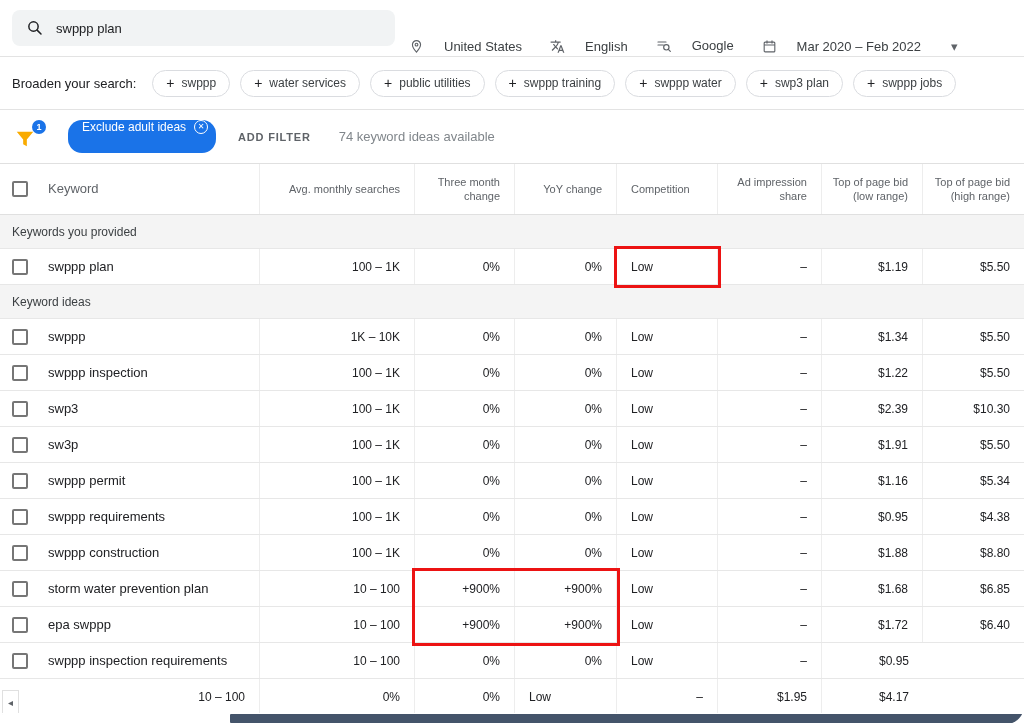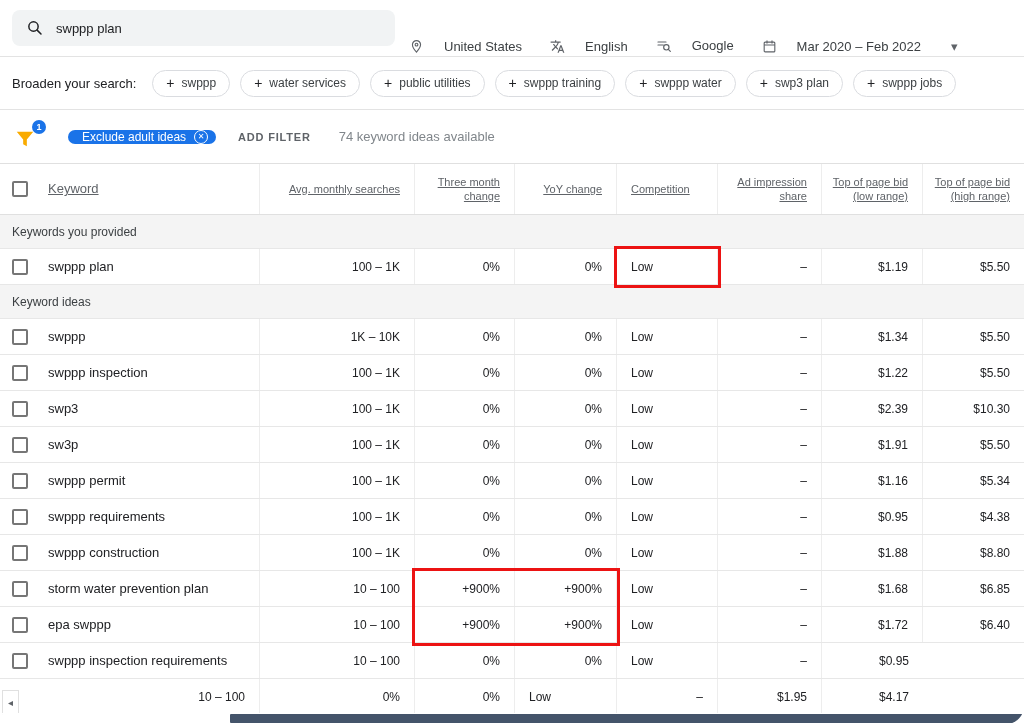--- a/index.html
+++ b/index.html
@@ -27,34 +27,34 @@
     font-family:inherit; font-size:12px; color:#3c4043; white-space:nowrap; }
   .chip .plus { font-size:14px; font-weight:500; color:#202124; line-height:1; }
 
   
   .filterbar { height:53px; display:flex; align-items:center; padding:0 14px; }
   .funnel-wrap { position:relative; width:30px; height:30px; margin-right:24px; }
   .funnel-wrap svg { position:absolute; left:0; top:6px; }
   .filter-badge { position:absolute; right:-2px; top:-2px; width:14px; height:14px;
     background:var(--accent,#1a73e8); color:#fff; border-radius:50%; font-size:9px;
     display:flex; align-items:center; justify-content:center; font-weight:700; }
-  .exclude-pill { display:inline-flex; align-items:flex-start; gap:8px; height:14px;
+  .exclude-pill { display:inline-flex; align-items:flex-start; gap:8px; height:33px;
     padding:0 8px 0 14px; border:none; border-radius:14px; background:var(--accent,#1a73e8);
     color:#fff; font-family:inherit; font-size:12px; font-weight:500; cursor:pointer; }
   .pill-x { width:14px; height:14px; border:1px solid #fff; border-radius:50%;
     font-size:8px; display:flex; align-items:center; justify-content:center; line-height:1; }
   .add-filter { margin-left:22px; font-size:11px; letter-spacing:.8px; color:#5f6368;
     font-weight:600; background:none; border:none; font-family:inherit; cursor:pointer; }
   .ideas-available { margin-left:28px; font-size:13px; color:#80868b; }
 
   
   .tablewrap { position:relative; }
   .trow, .thead { display:grid; grid-template-columns:260px 155px 100px 102px 101px 104px 101px 101px; }
   .thead { height:52px; border-top:1px solid #e0e0e0; border-bottom:1px solid #e0e0e0; }
-  .thead .c { font-size:11px; color:#5f6368; line-height:14px;text-decoration:underline; }
+  .thead .c { font-size:11px; color:#5f6368; line-height:14px; }
   .trow { height:36px; border-bottom:1px solid #e7e7e7; }
   .c { display:flex; align-items:center; padding:0 14px 0 6px; border-right:1px solid #ededed;
     font-size:12px; color:#202124; overflow:hidden; }
   .c:last-child { border-right:none; }
   .c.num { justify-content:flex-end; text-align:right; }
   .c.text { justify-content:flex-start; padding-left:14px; }
   .c.kw { padding-left:12px; gap:20px; justify-content:flex-start; font-size:13px; }
   .checkbox { flex:none; width:16px; height:16px; border:2px solid #767676; border-radius:2px;
     background:#fff; cursor:pointer; }
   .section-row { height:34px; background:#f4f4f4; border-bottom:1px solid #e7e7e7;

